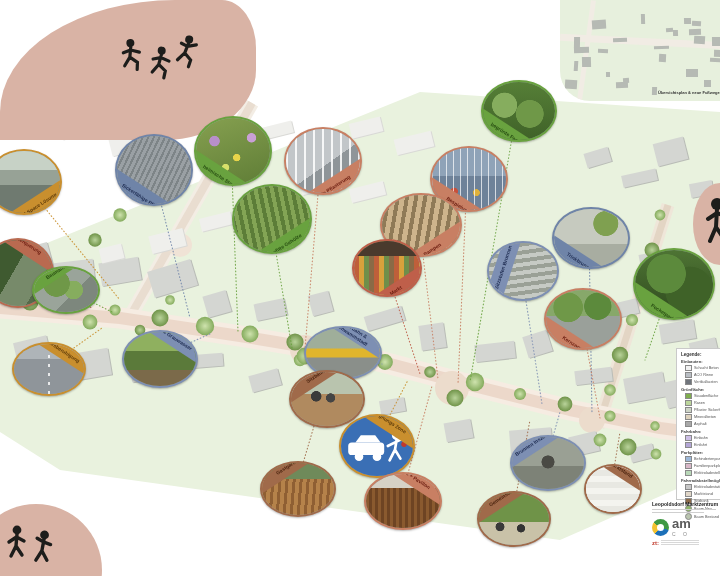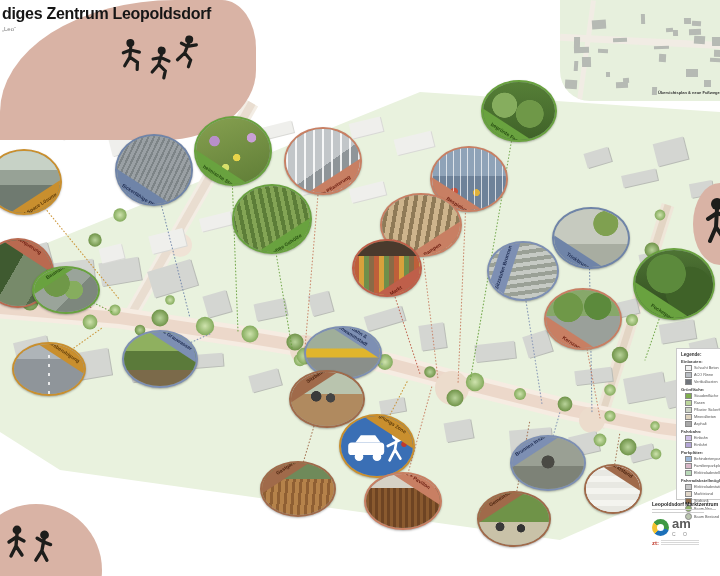--- a/index.html
+++ b/index.html
@@ -204,24 +204,20 @@
       <circle cx="600" cy="440" r="6.4" fill="url(#tg)"></circle>
       <circle cx="628" cy="447" r="8.5" fill="url(#tg2)"></circle>
       <circle cx="656" cy="454" r="5.4" fill="url(#tg)"></circle>
       <circle cx="688" cy="461" r="8.0" fill="url(#tg)"></circle>
       <circle cx="455" cy="398" r="8.5" fill="url(#tg2)"></circle>
       <circle cx="305" cy="356" r="8.4" fill="url(#tg)"></circle>
       <circle cx="170" cy="300" r="4.8" fill="url(#tg)"></circle>
     </svg>
 
   <div id="title-blob" class="blob"></div>
-  <div id="title-wrap">
-    <div id="board-title">diges Zentrum Leopoldsdorf</div>
-    <div id="board-subtitle">„Leo“</div>
-  </div>
   <svg class="kids" style="left:115px;top:32px" width="95" height="52" viewBox="0 0 95 52">
     <g stroke="#1d1d1b" stroke-width="3.2" stroke-linecap="round" fill="#1d1d1b">
       <g transform="translate(6,8) rotate(-6)">
           <circle cx="9" cy="4" r="4" stroke="none"></circle>
           <path d="M9 8 L7 18 M7 18 L1 26 M7 18 L14 24 L13 31 M8.5 11 L1 13 M8.5 11 L17 14" fill="none"></path>
         </g>
       <g transform="translate(38,14) rotate(4)">
           <circle cx="9" cy="4" r="4" stroke="none"></circle>
           <path d="M9 8 L7 18 M7 18 L1 26 M7 18 L14 24 L13 31 M8.5 11 L1 13 M8.5 11 L17 14" fill="none"></path>
         </g>

